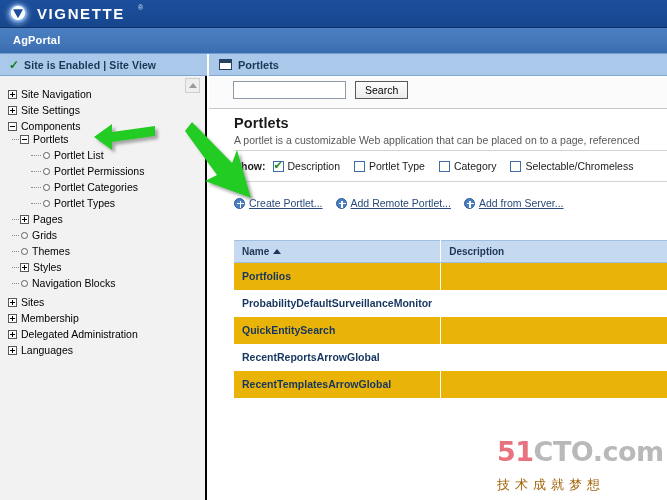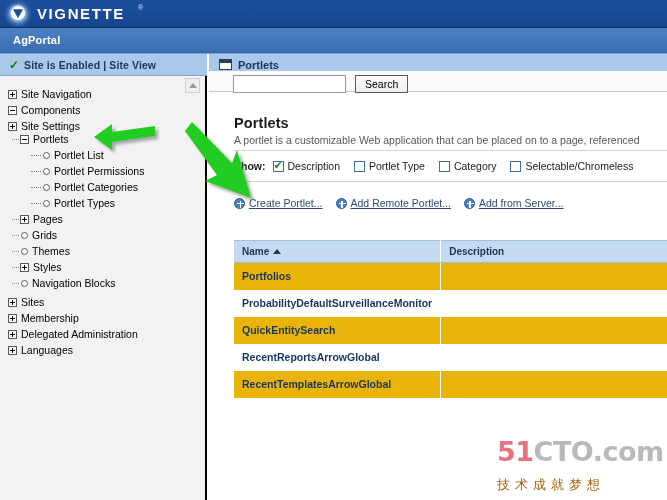--- a/index.html
+++ b/index.html
@@ -170,21 +170,21 @@
   }
   #panel-window-icon::before {
     content: ""; position: absolute; left: 0; top: 0; right: 0; height: 3px;
     background: #26415f;
   }
   #content-title {
     color: #1b3657; font-size: 11px; font-weight: bold;
   }
 
   #search-row {
-    position: absolute; left: 0; top: 17px; width: 458px; height: 21px;
+    position: absolute; left: 0; top: 23px; width: 458px; height: 32px;
     background: #fbfbfb;
     border-bottom: 1px solid #c8c8c8;
   }
   #search-input {
     position: absolute; left: 24px; top: 4px;
     width: 113px; height: 18px;
     border: 1px solid #8e9aa8;
     background: #ffffff;
     font-family: "Liberation Sans", sans-serif;
     font-size: 10.5px; padding: 0 3px; color: #000;
@@ -369,26 +369,26 @@
   <span id="status-text">Site is Enabled | Site View</span>
 </div>
 
 <div id="tree-panel">
   <div id="tree-list">
       <div class="node depth0">
         <span class="twisty plus"></span>
         <span class="lbl">Site Navigation</span>
       </div>
       <div class="node depth0">
+        <span class="twisty plus"></span>
+        <span class="lbl">Site Settings</span>
+      </div>
+      <div class="node depth0">
         <span class="twisty"></span>
         <span class="lbl">Components</span>
-      </div>
-      <div class="node depth0">
-        <span class="twisty plus"></span>
-        <span class="lbl">Site Settings</span>
       </div>
       <div class="node depth1">
         <span class="lead-dots"></span>
         <span class="twisty"></span>
         <span class="lbl">Portlets</span>
       </div>
       <div class="node depth2">
         <span class="elbow"></span>
         <span class="bullet"></span>
         <span class="lbl">Portlet List</span>

